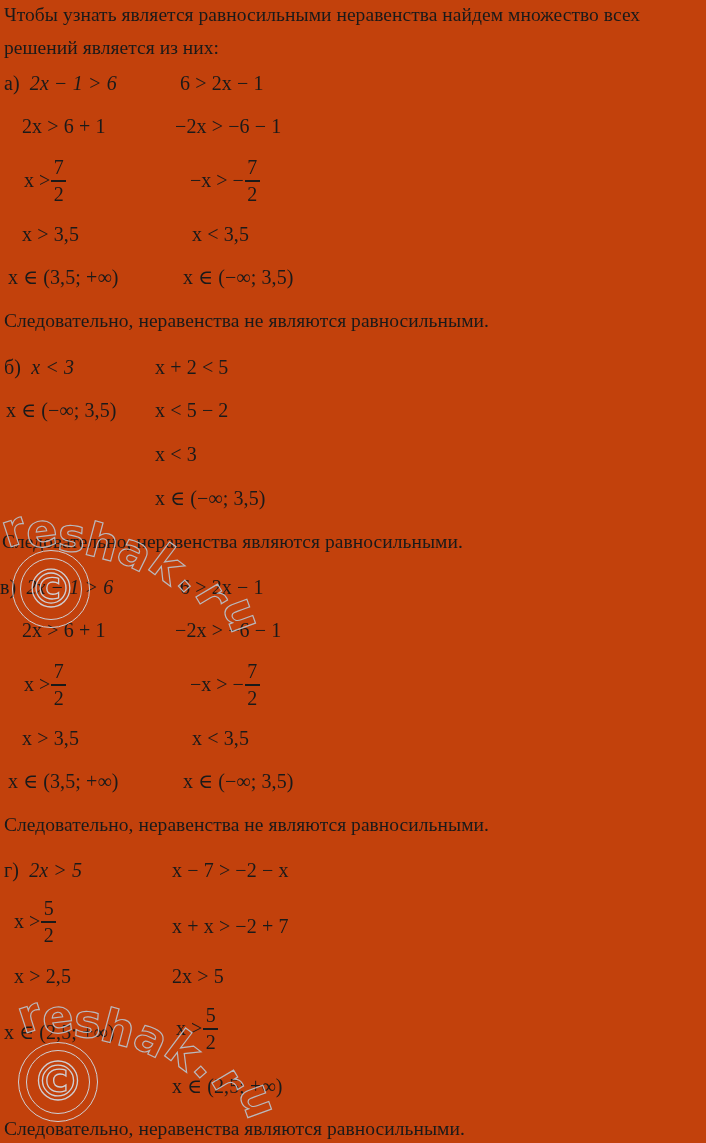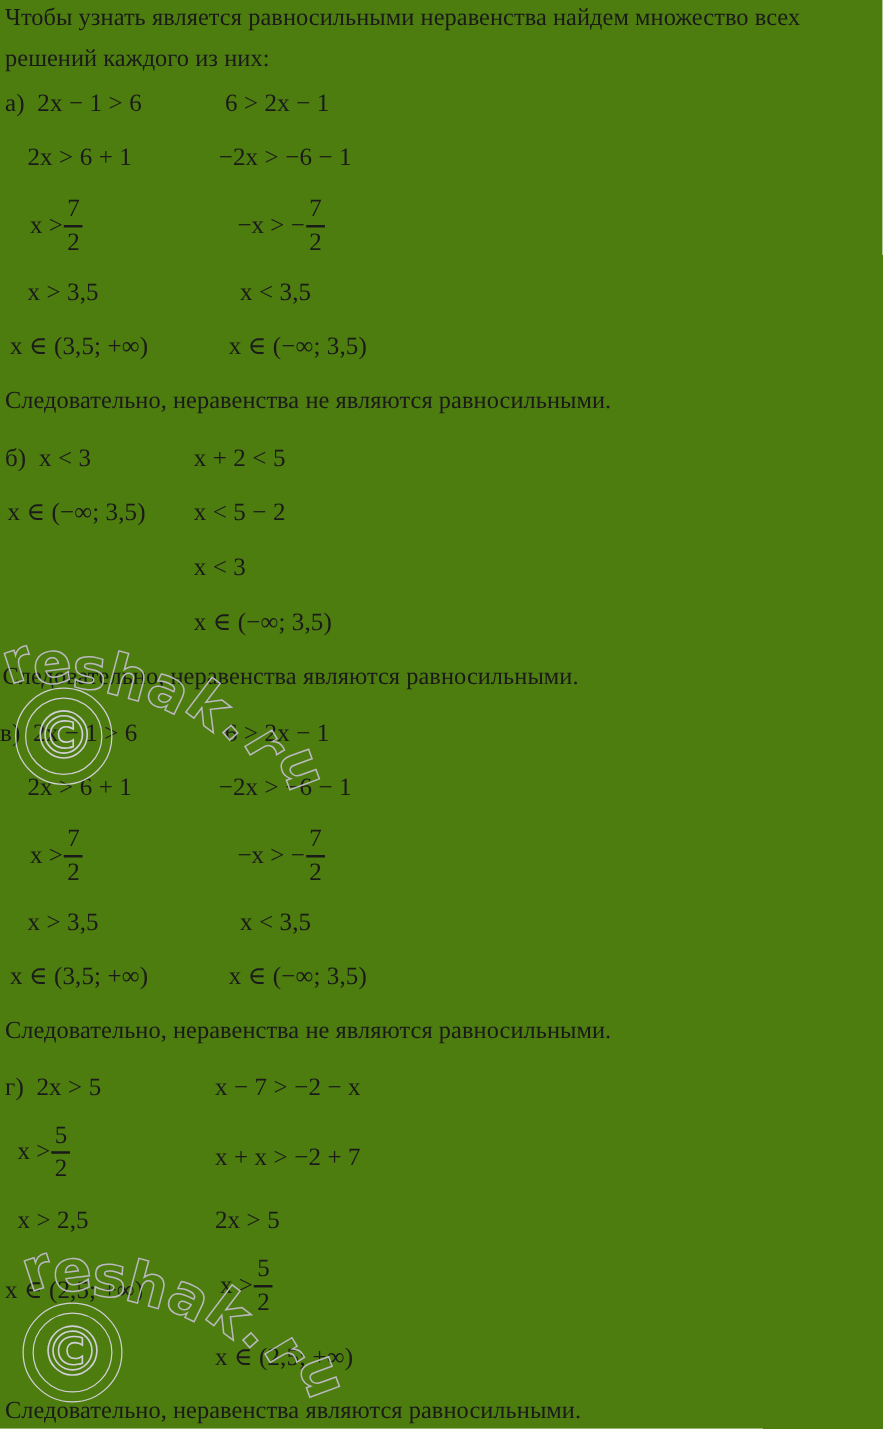--- a/index.html
+++ b/index.html
@@ -4,42 +4,42 @@
 <style>
   html, body {
     margin: 0;
     padding: 0;
     background: #ffffff;
   }
   #page {
     position: relative;
     width: 706px;
     height: 1143px;
-    background: #4d7c0f;
+    background: #c2410c;
     overflow: hidden;
     font-family: "Liberation Serif", "DejaVu Serif", serif;
     color: #1a1a1a;
   }
 
   
   .line {
     position: absolute;
     white-space: nowrap;
     font-size: 19.5px;
     line-height: 1;
     letter-spacing: 0.1px;
   }
   .prose {
     font-size: 19.5px;
     letter-spacing: 0.05px;
   }
   .math {
     font-size: 20px;
   }
-  .math .v { }
+  .math .v { font-style: italic; }
   .lbl { font-style: normal; }
 
   
   .fracrow {
     position: absolute;
     display: flex;
     align-items: center;
     font-size: 20px;
     white-space: nowrap;
   }
@@ -106,21 +106,21 @@
     -webkit-text-stroke: 1.3px #cfcfd4;
     line-height: 1;
   }
 </style>
 </head>
 <body>
 
 <div id="page">
 
   <div class="line prose" style="left:4px; top:5px;">Чтобы узнать является равносильными неравенства найдем множество всех</div>
-  <div class="line prose" style="left:4px; top:38px;">решений каждого из них:</div>
+  <div class="line prose" style="left:4px; top:38px;">решений является из них:</div>
 
   <div class="line math" style="left:4px; top:73px;">
     <span class="lbl">а)</span>
     <span class="v" style="margin-left:5px;">2x − 1 &gt; 6</span>
   </div>
   <div class="line math v" style="left:180px; top:73px;">6 &gt; 2x − 1</div>
 
   <div class="line math v" style="left:22px; top:116px;">2x &gt; 6 + 1</div>
   <div class="line math v" style="left:175px; top:116px;">−2x &gt; −6 − 1</div>
 

